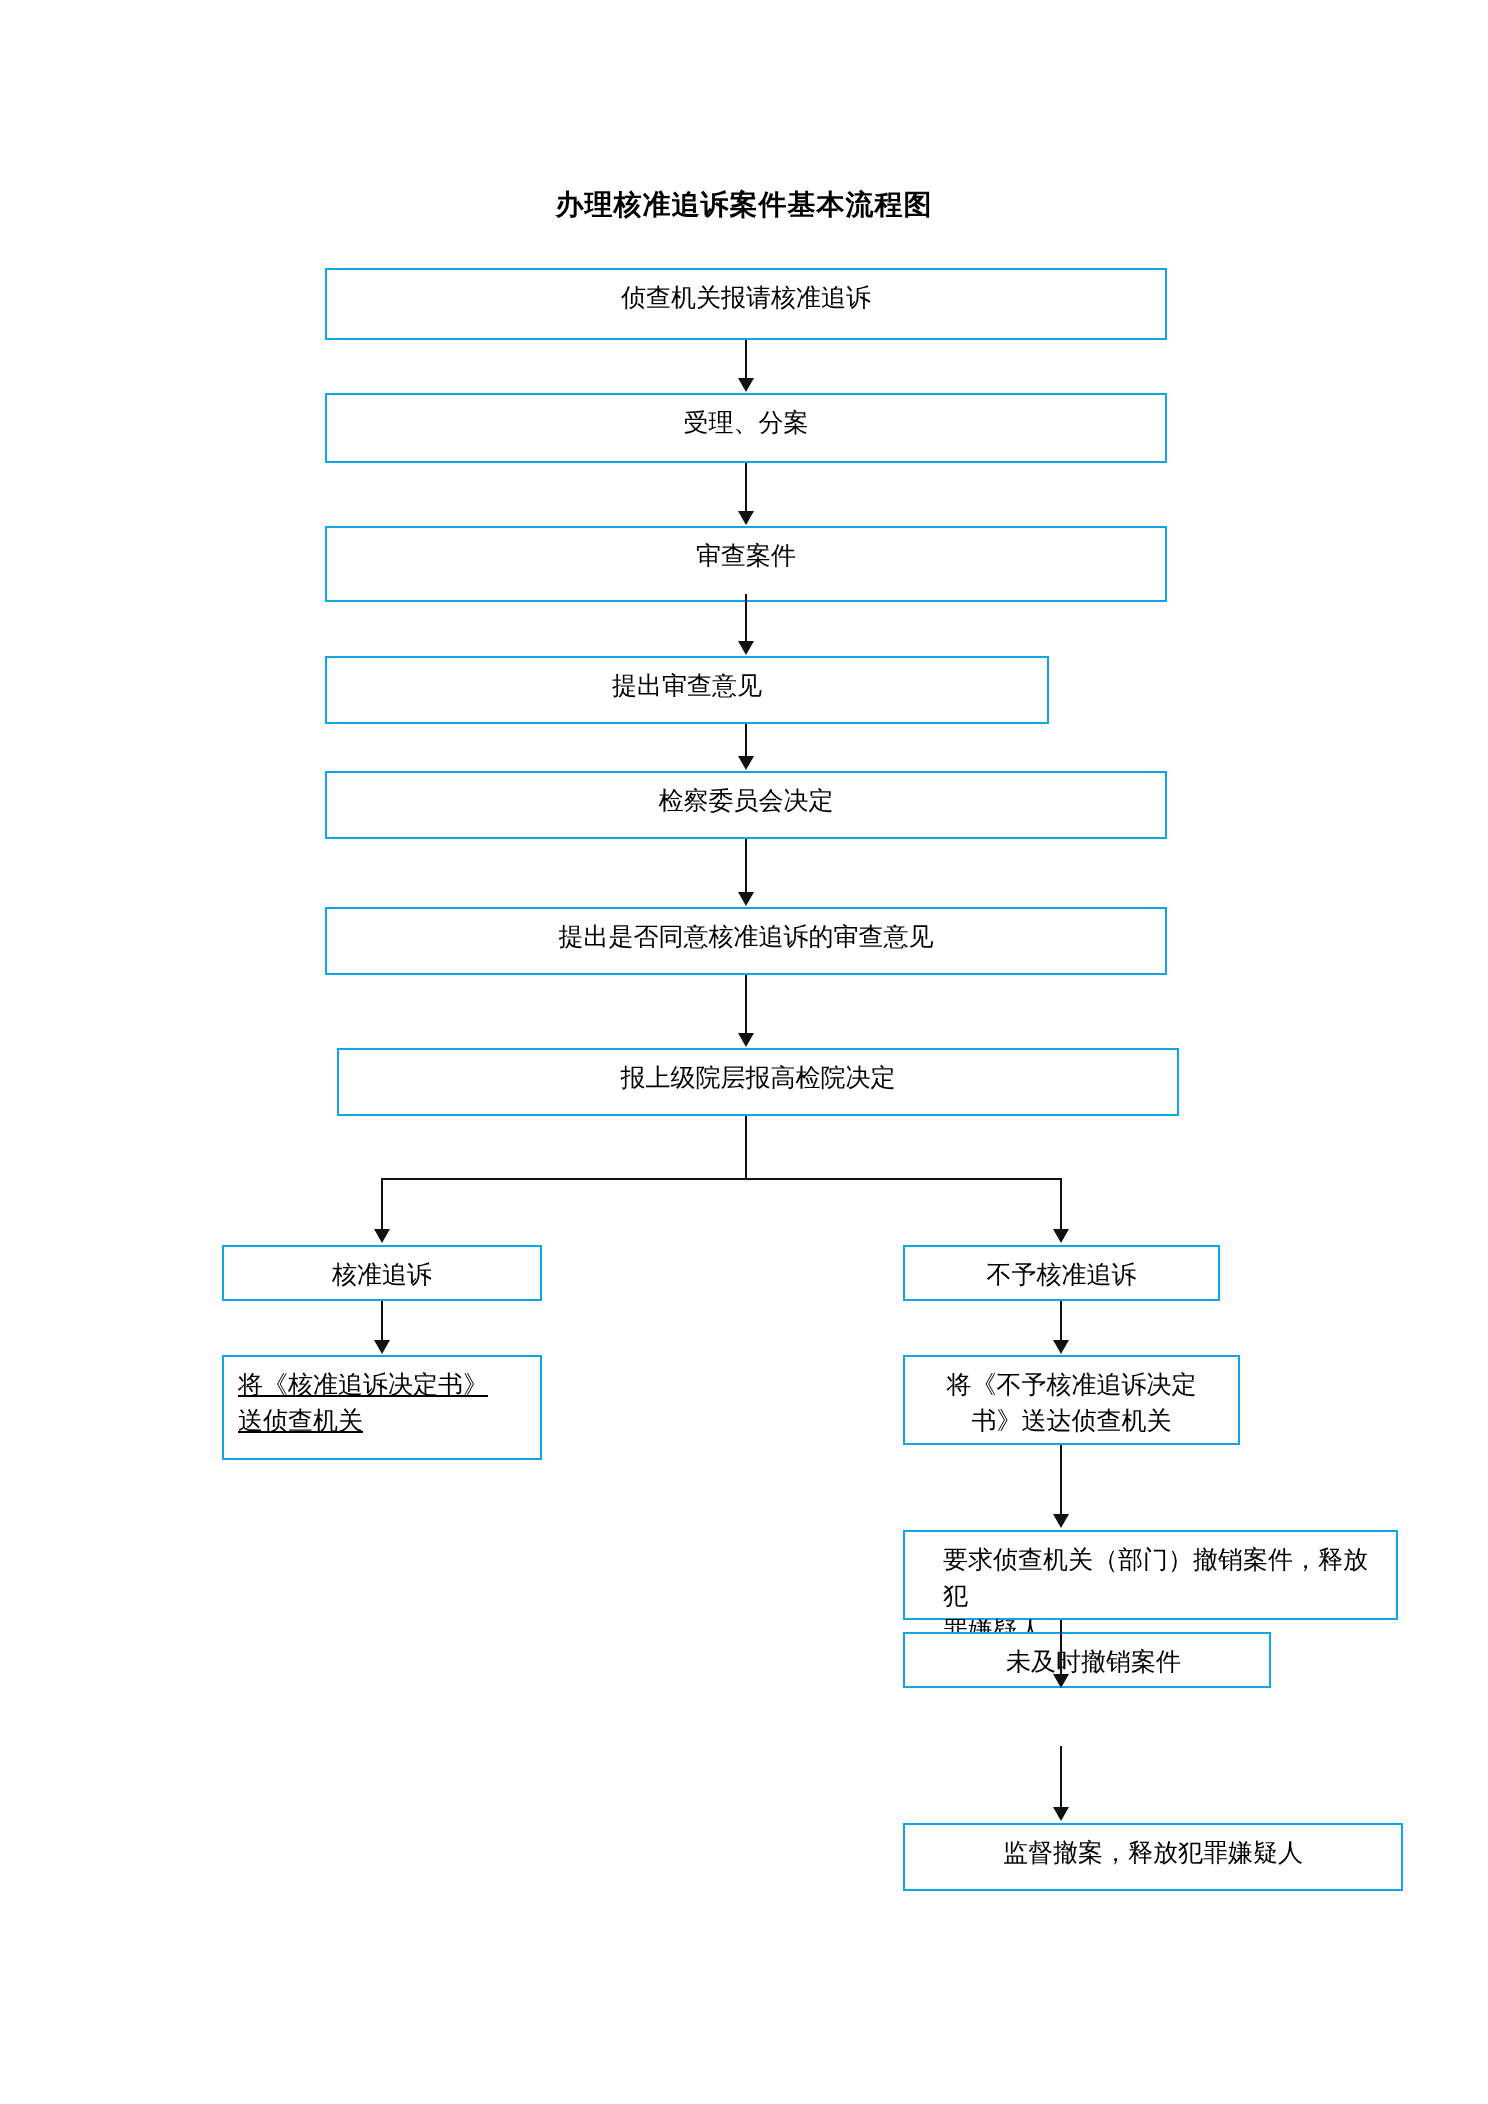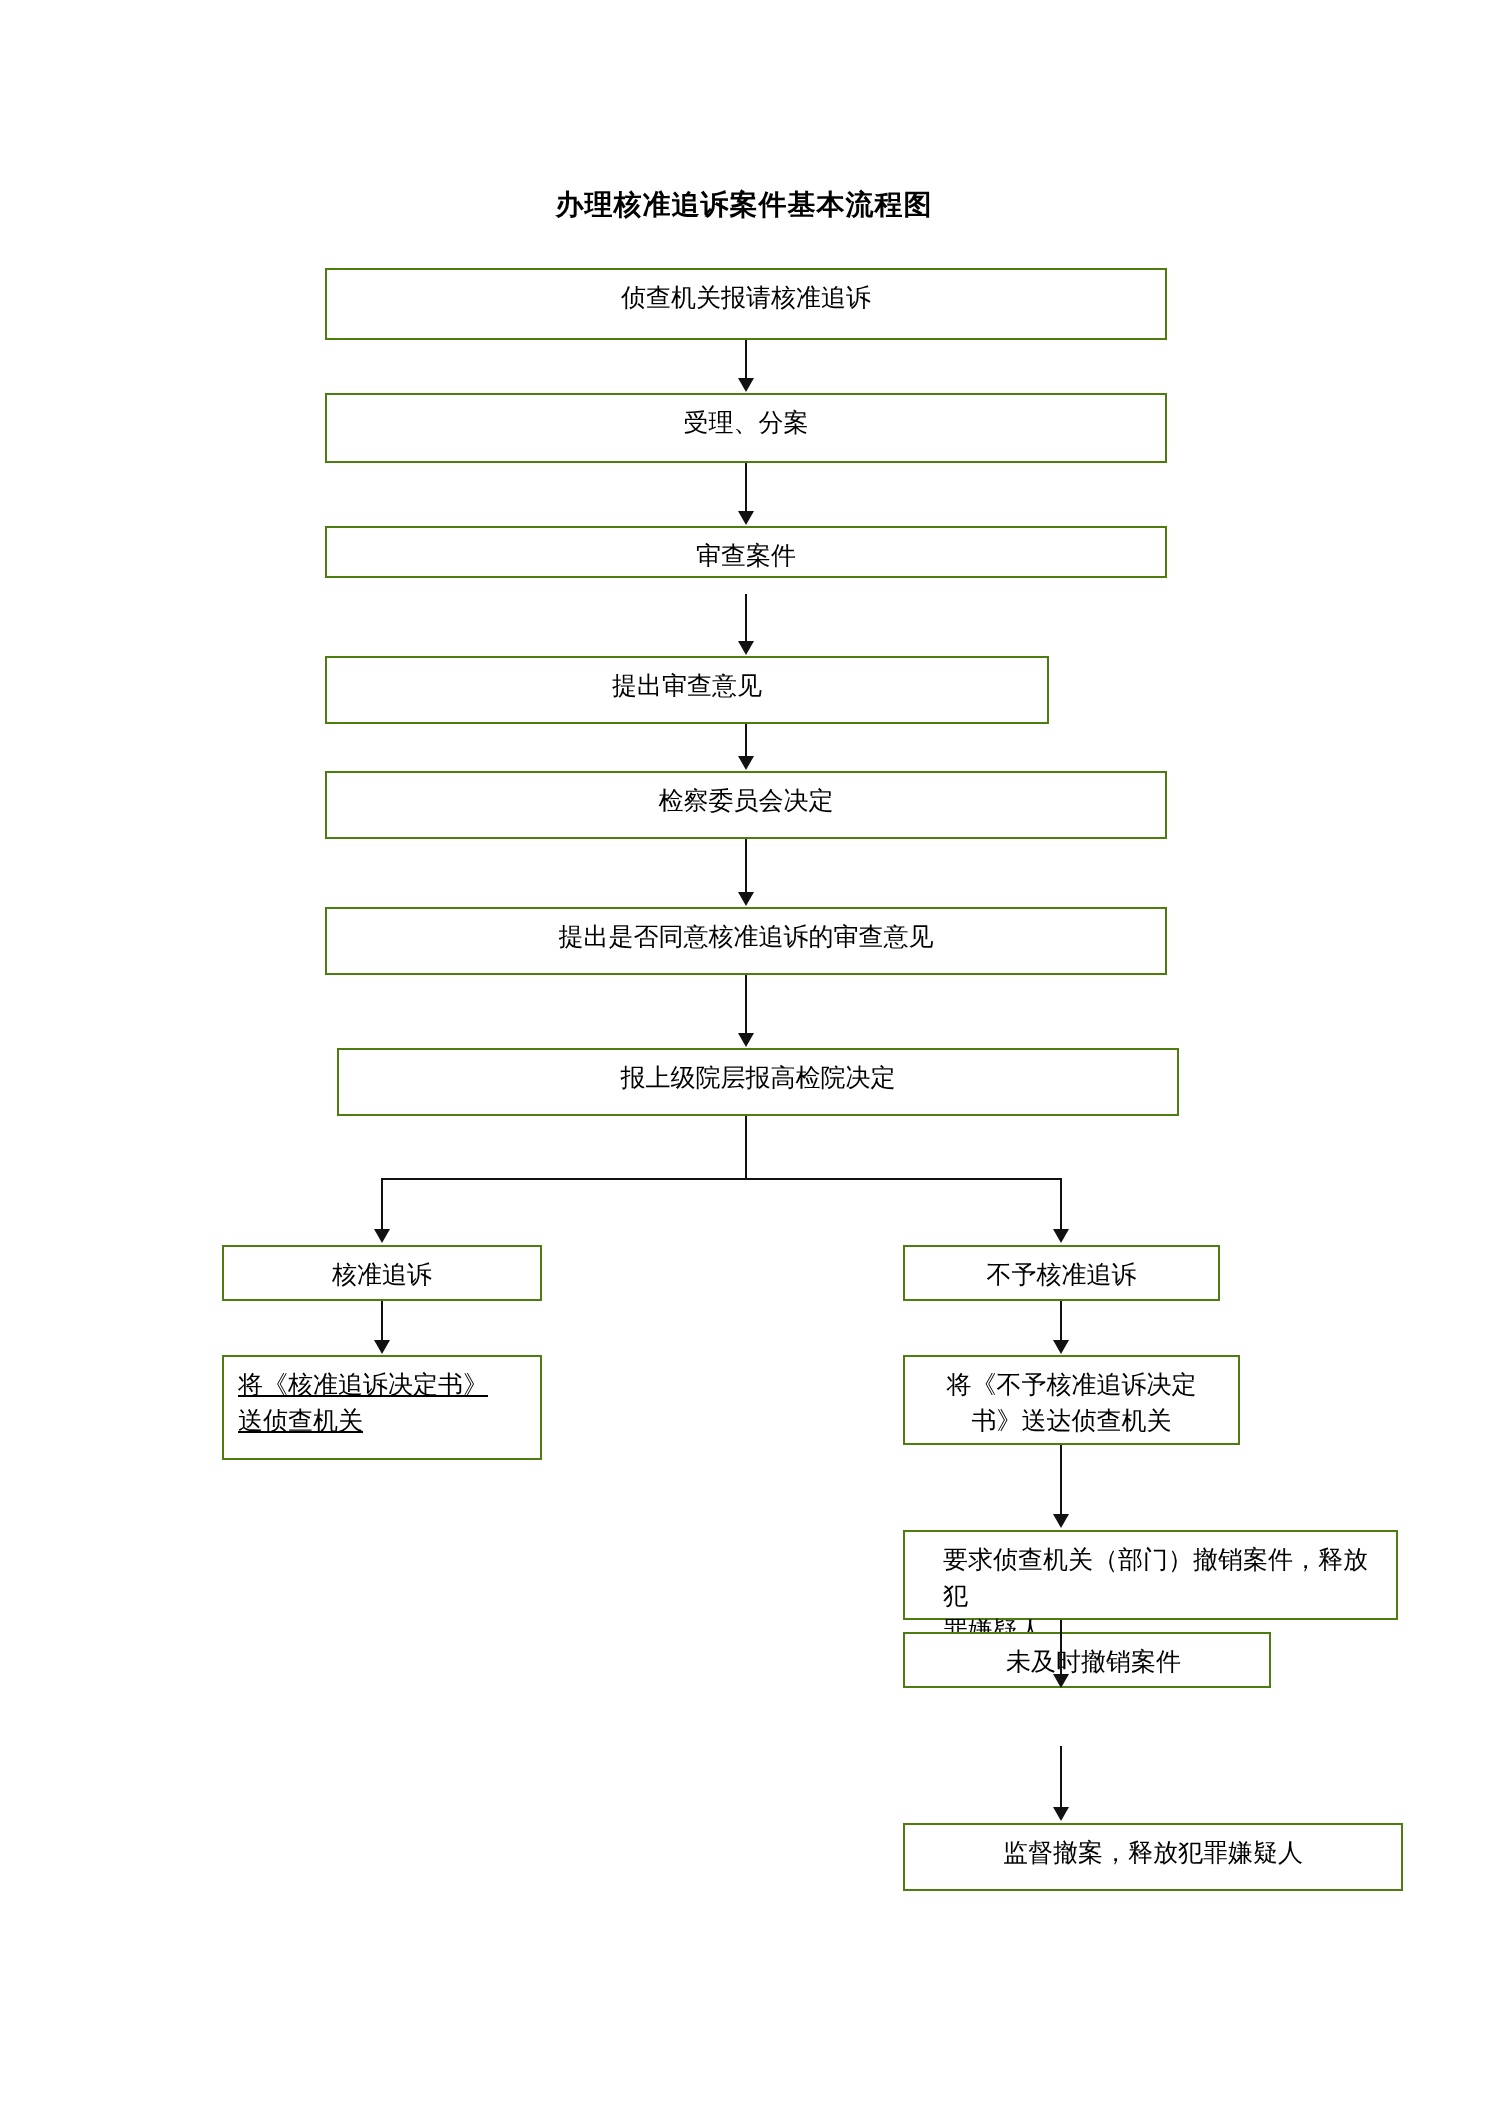--- a/index.html
+++ b/index.html
@@ -27,21 +27,21 @@
     top: 186px;
     width: 1488px;
     text-align: center;
     font-size: 28px;
     font-weight: bold;
     letter-spacing: 1px;
     font-family: "DejaVu Serif", "Liberation Serif", serif;
   }
   .node {
     position: absolute;
-    border: 2px solid #4d7c0f;
+    border: 2px solid #0ea5e9;
     background: #ffffff;
     box-sizing: border-box;
     display: flex;
     align-items: flex-start;
     justify-content: center;
     font-size: 25px;
     line-height: 1.42;
     padding: 10px 14px;
     font-family: "DejaVu Serif", "Liberation Serif", serif;
   }
@@ -81,21 +81,21 @@
   <div class="title">办理核准追诉案件基本流程图</div>
 
   <div class="node center" id="n1" style="left:325px; top:268px; width:842px; height:72px;">
     <span class="txt">侦查机关报请核准追诉</span>
   </div>
 
   <div class="node center" id="n2" style="left:325px; top:393px; width:842px; height:70px;">
     <span class="txt">受理、分案</span>
   </div>
 
-  <div class="node center" id="n3" style="left:325px; top:526px; width:842px; height:52px;">
+  <div class="node center" id="n3" style="left:325px; top:526px; width:842px; height:76px;">
     <span class="txt">审查案件</span>
   </div>
 
   <div class="node center" id="n4" style="left:325px; top:656px; width:724px; height:68px;">
     <span class="txt">提出审查意见</span>
   </div>
 
   <div class="node center" id="n5" style="left:325px; top:771px; width:842px; height:68px;">
     <span class="txt">检察委员会决定</span>
   </div>

